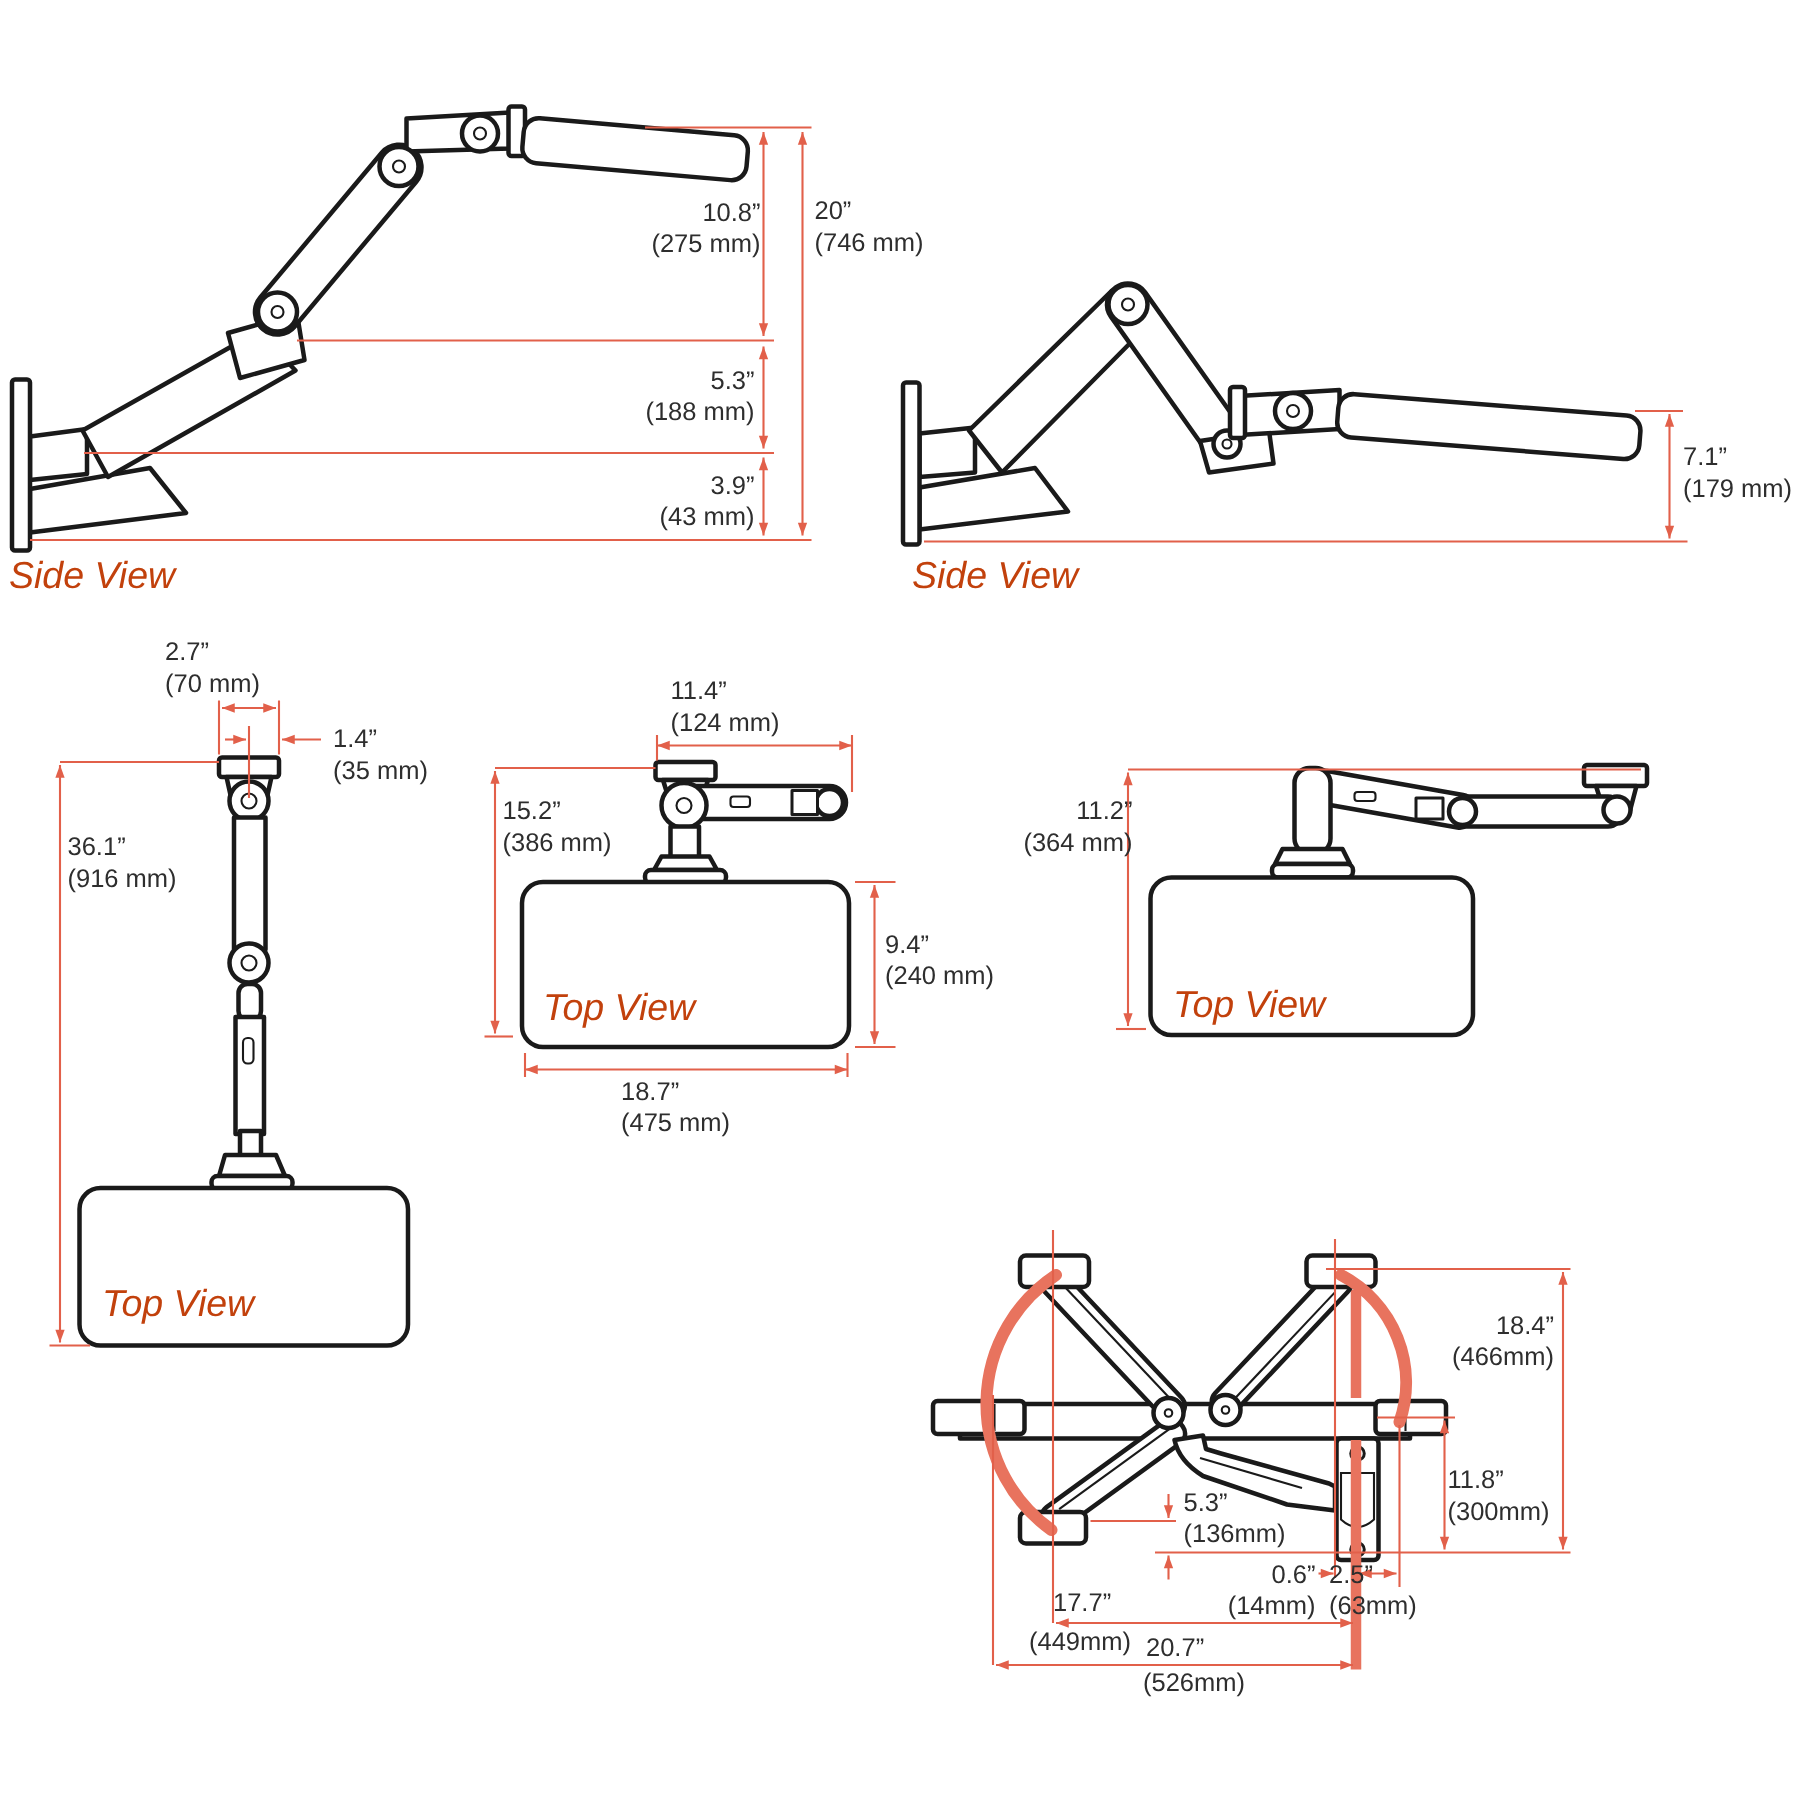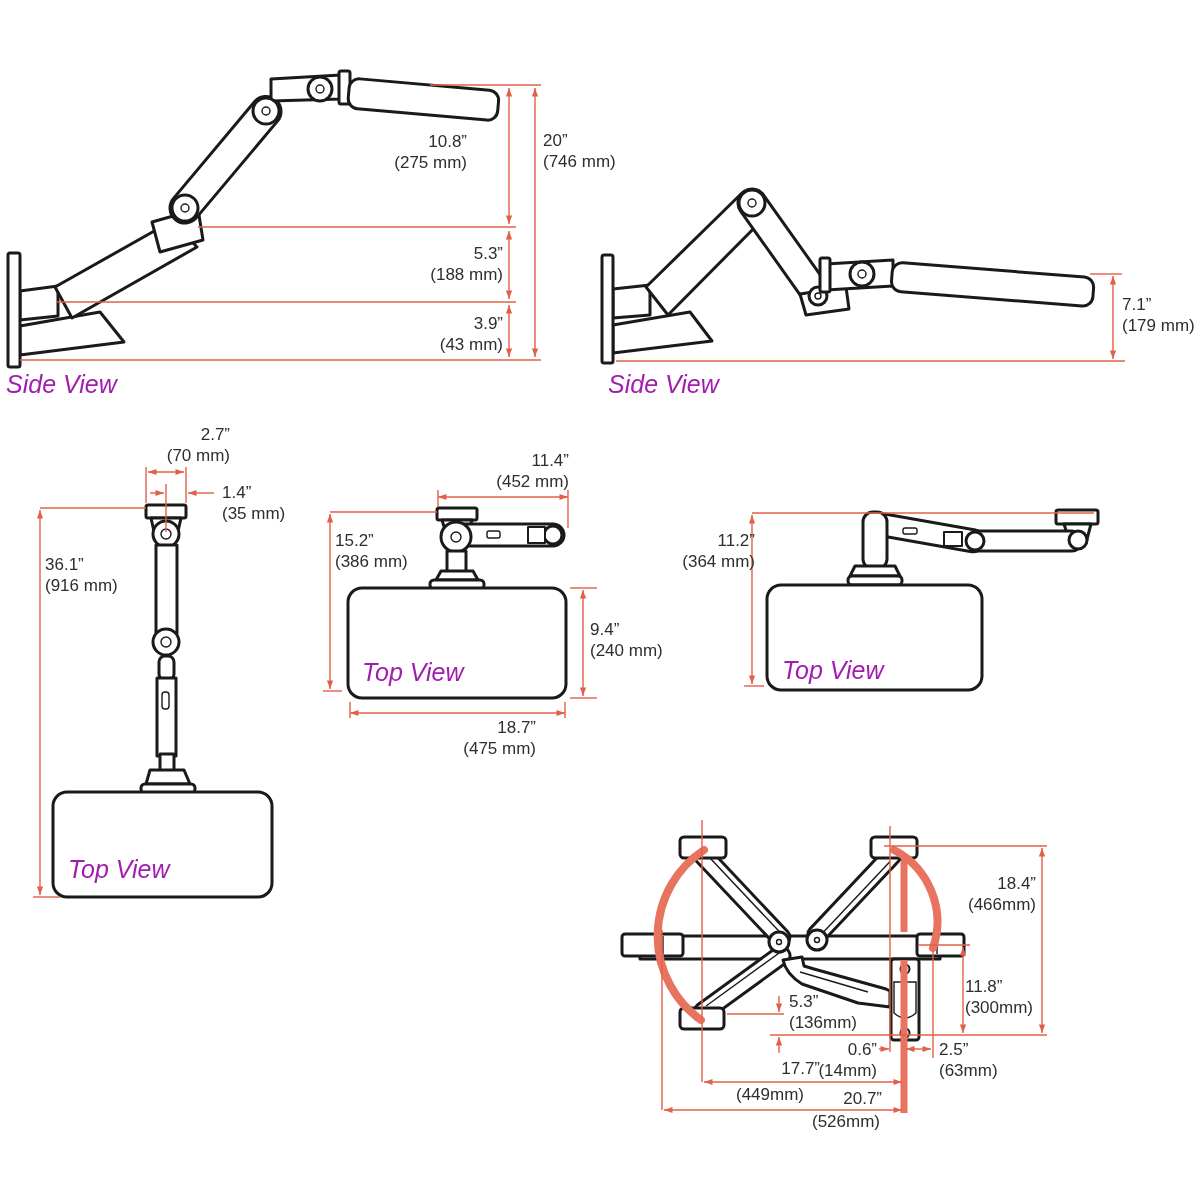--- a/index.html
+++ b/index.html
@@ -3,23 +3,23 @@
 <meta charset="utf-8">
 <style>
   *{margin:0;padding:0;box-sizing:border-box}
   html,body{background:#fff}
   body{width:1200px;height:1200px;overflow:hidden}
   .canvas{position:relative;width:1200px;height:1200px;background:#fff;
           font-family:"Liberation Sans",sans-serif}
   .canvas svg{position:absolute;left:0;top:0}
   .dim-label{position:absolute;font-size:17px;line-height:1.24;color:#2e2e2e;white-space:nowrap}
   .dim-label span{display:block}
-  .view-label{position:absolute;font-size:25px;font-style:italic;color:#a21caf}
+  .view-label{position:absolute;font-size:25px;font-style:italic;color:#c2410c}
   .ta-r{text-align:right}
-  .ta-c{text-align:right}
+  .ta-c{text-align:left}
   .art{fill:#fff;stroke:#1a1a1a;stroke-width:3;stroke-linejoin:round}
   .thin{stroke-width:2}
   .in{fill:none;stroke:#1a1a1a;stroke-width:1.4}
   .ext{stroke:#e2604a;stroke-width:1.4;fill:none}
   .dim{stroke:#e2604a;stroke-width:1.4;fill:none}
   .sweep{stroke:#e8735e;stroke-width:8;fill:none;stroke-linecap:round}
   .thickline{stroke:#e8735e;stroke-width:7;fill:none}
 </style>
 </head>
 <body>
@@ -258,21 +258,21 @@
         <polygon points="889,1049 880.5,1052.1 880.5,1045.9" fill="rgb(226, 96, 74)"></polygon>
         <polygon points="931,1049 922.5,1052.1 922.5,1045.9" fill="rgb(226, 96, 74)"></polygon>
         <polygon points="906,1049 914.5,1045.9 914.5,1052.1" fill="rgb(226, 96, 74)"></polygon>
         <polygon points="902,1082 893.5,1085.1 893.5,1078.9" fill="rgb(226, 96, 74)"></polygon>
         <polygon points="704,1082 712.5,1078.9 712.5,1085.1" fill="rgb(226, 96, 74)"></polygon>
         <polygon points="902,1110 893.5,1113.1 893.5,1106.9" fill="rgb(226, 96, 74)"></polygon>
         <polygon points="664,1110 672.5,1106.9 672.5,1113.1" fill="rgb(226, 96, 74)"></polygon>
       </g>
 </svg>
 
-  <div class="dim-label ta-r" style="right:733px;top:131px">
+  <div class="dim-label ta-r" style="right:693px;top:131px">
     <span>10.8”</span>
     <span>(275 mm)</span>
   </div>
   <div class="dim-label" style="left:543px;top:130px">
     <span>20”</span>
     <span>(746 mm)</span>
   </div>
   <div class="dim-label ta-r" style="right:697px;top:243px">
     <span>5.3”</span>
     <span>(188 mm)</span>
@@ -298,21 +298,21 @@
     <span>(35 mm)</span>
   </div>
   <div class="dim-label" style="left:45px;top:554px">
     <span>36.1”</span>
     <span>(916 mm)</span>
   </div>
   <div class="view-label" style="left:68px;top:855px">Top View</div>
 
   <div class="dim-label ta-c" style="left:447px;width:122px;top:450px">
     <span>11.4”</span>
-    <span>(452 mm)</span>
+    <span>(124 mm)</span>
   </div>
   <div class="dim-label" style="left:335px;top:530px">
     <span>15.2”</span>
     <span>(386 mm)</span>
   </div>
   <div class="dim-label" style="left:590px;top:619px">
     <span>9.4”</span>
     <span>(240 mm)</span>
   </div>
   <div class="dim-label ta-c" style="left:414px;width:122px;top:717px">
@@ -336,21 +336,21 @@
     <span>(300mm)</span>
   </div>
   <div class="dim-label" style="left:789px;top:991px">
     <span>5.3”</span>
     <span>(136mm)</span>
   </div>
   <div class="dim-label ta-r" style="right:323px;top:1039px">
     <span>0.6”</span>
     <span>(14mm)</span>
   </div>
-  <div class="dim-label" style="left:939px;top:1039px">
+  <div class="dim-label" style="left:886px;top:1039px">
     <span>2.5”</span>
     <span>(63mm)</span>
   </div>
   <div class="dim-label ta-c" style="left:702px;width:118px;top:1058px">
     <span>17.7”</span>
   </div>
   <div class="dim-label ta-c" style="left:686px;width:118px;top:1084px">
     <span>(449mm)</span>
   </div>
   <div class="dim-label ta-c" style="left:764px;width:118px;top:1088px">

